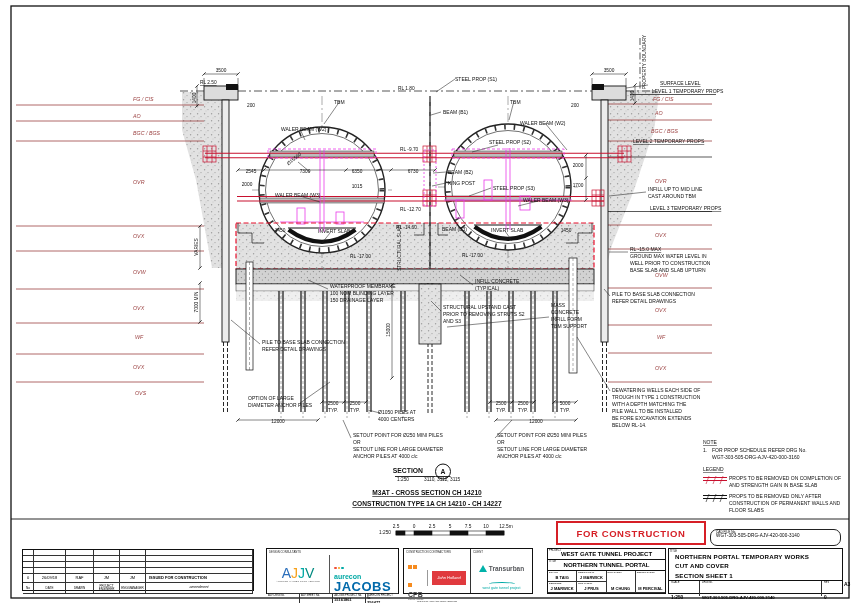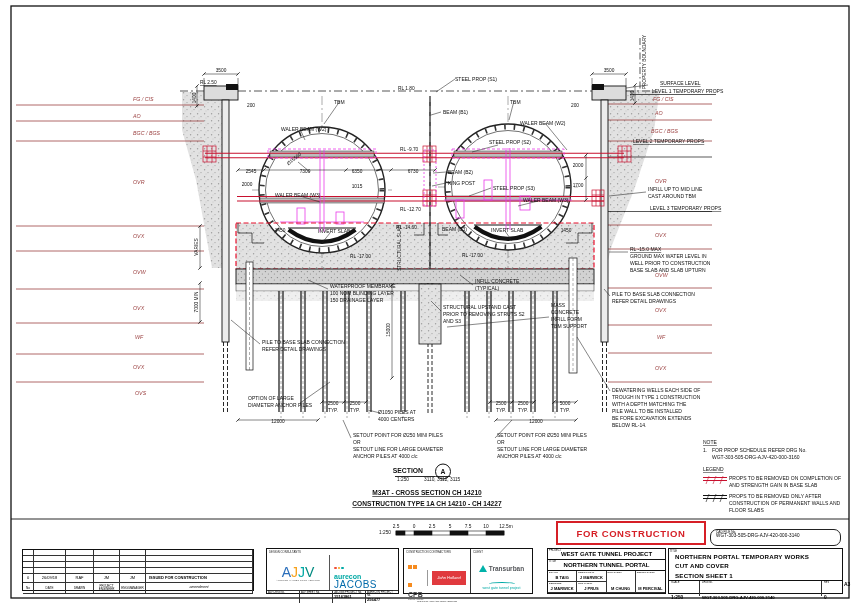--- a/index.html
+++ b/index.html
@@ -35,21 +35,21 @@
 
   .logos-box{left:266px;top:548px;width:133px;height:46px;display:flex;flex-direction:column;}
   .panel-lbl{font-size:2.8px;padding:1px 2px;color:#222;}
   .logos-top{flex:1;display:flex;align-items:center;}
   .ajv{width:62px;text-align:center;}
   .ajv .letters{font-size:14px;font-weight:normal;line-height:1;}
   .ajv .sub{font-size:2.2px;color:#555;letter-spacing:.2px;}
   .aurjac{flex:1;text-align:left;padding-left:4px;border-left:.5px solid #555;}
   .aurecon{color:#00a9a5;font-weight:bold;font-size:7px;line-height:1;}
   .dots span{display:inline-block;width:2.5px;height:2.5px;border-radius:50%;margin-right:1px;}
-  .jacobs{color:#0069aa;font-weight:normal;font-size:10px;letter-spacing:.5px;line-height:1;}
+  .jacobs{color:#0069aa;font-weight:bold;font-size:13px;letter-spacing:.5px;line-height:1;}
   .logos-bottom{height:13px;display:flex;border-top:.5px solid #333;}
   .logos-bottom>div{flex:1;border-right:.5px solid #333;font-size:2.6px;padding:1px;line-height:1.1;}
   .logos-bottom .num{font-size:4px;font-weight:bold;}
 
   .contractors-box{left:403px;top:548px;width:130px;height:46px;display:flex;}
   .cpbjh{width:66px;border-right:.5px solid #333;display:flex;flex-direction:column;}
   .cpbjh-logos{flex:1;display:flex;align-items:center;justify-content:center;gap:4px;}
   .cpb .sq{display:inline-block;width:4px;height:4px;background:#f68b1f;margin:.3px;}
   .cpb .word{font-size:7px;font-weight:bold;color:#3a3a3c;line-height:1;}
   .cpb .sub{font-size:2px;color:#555;}

